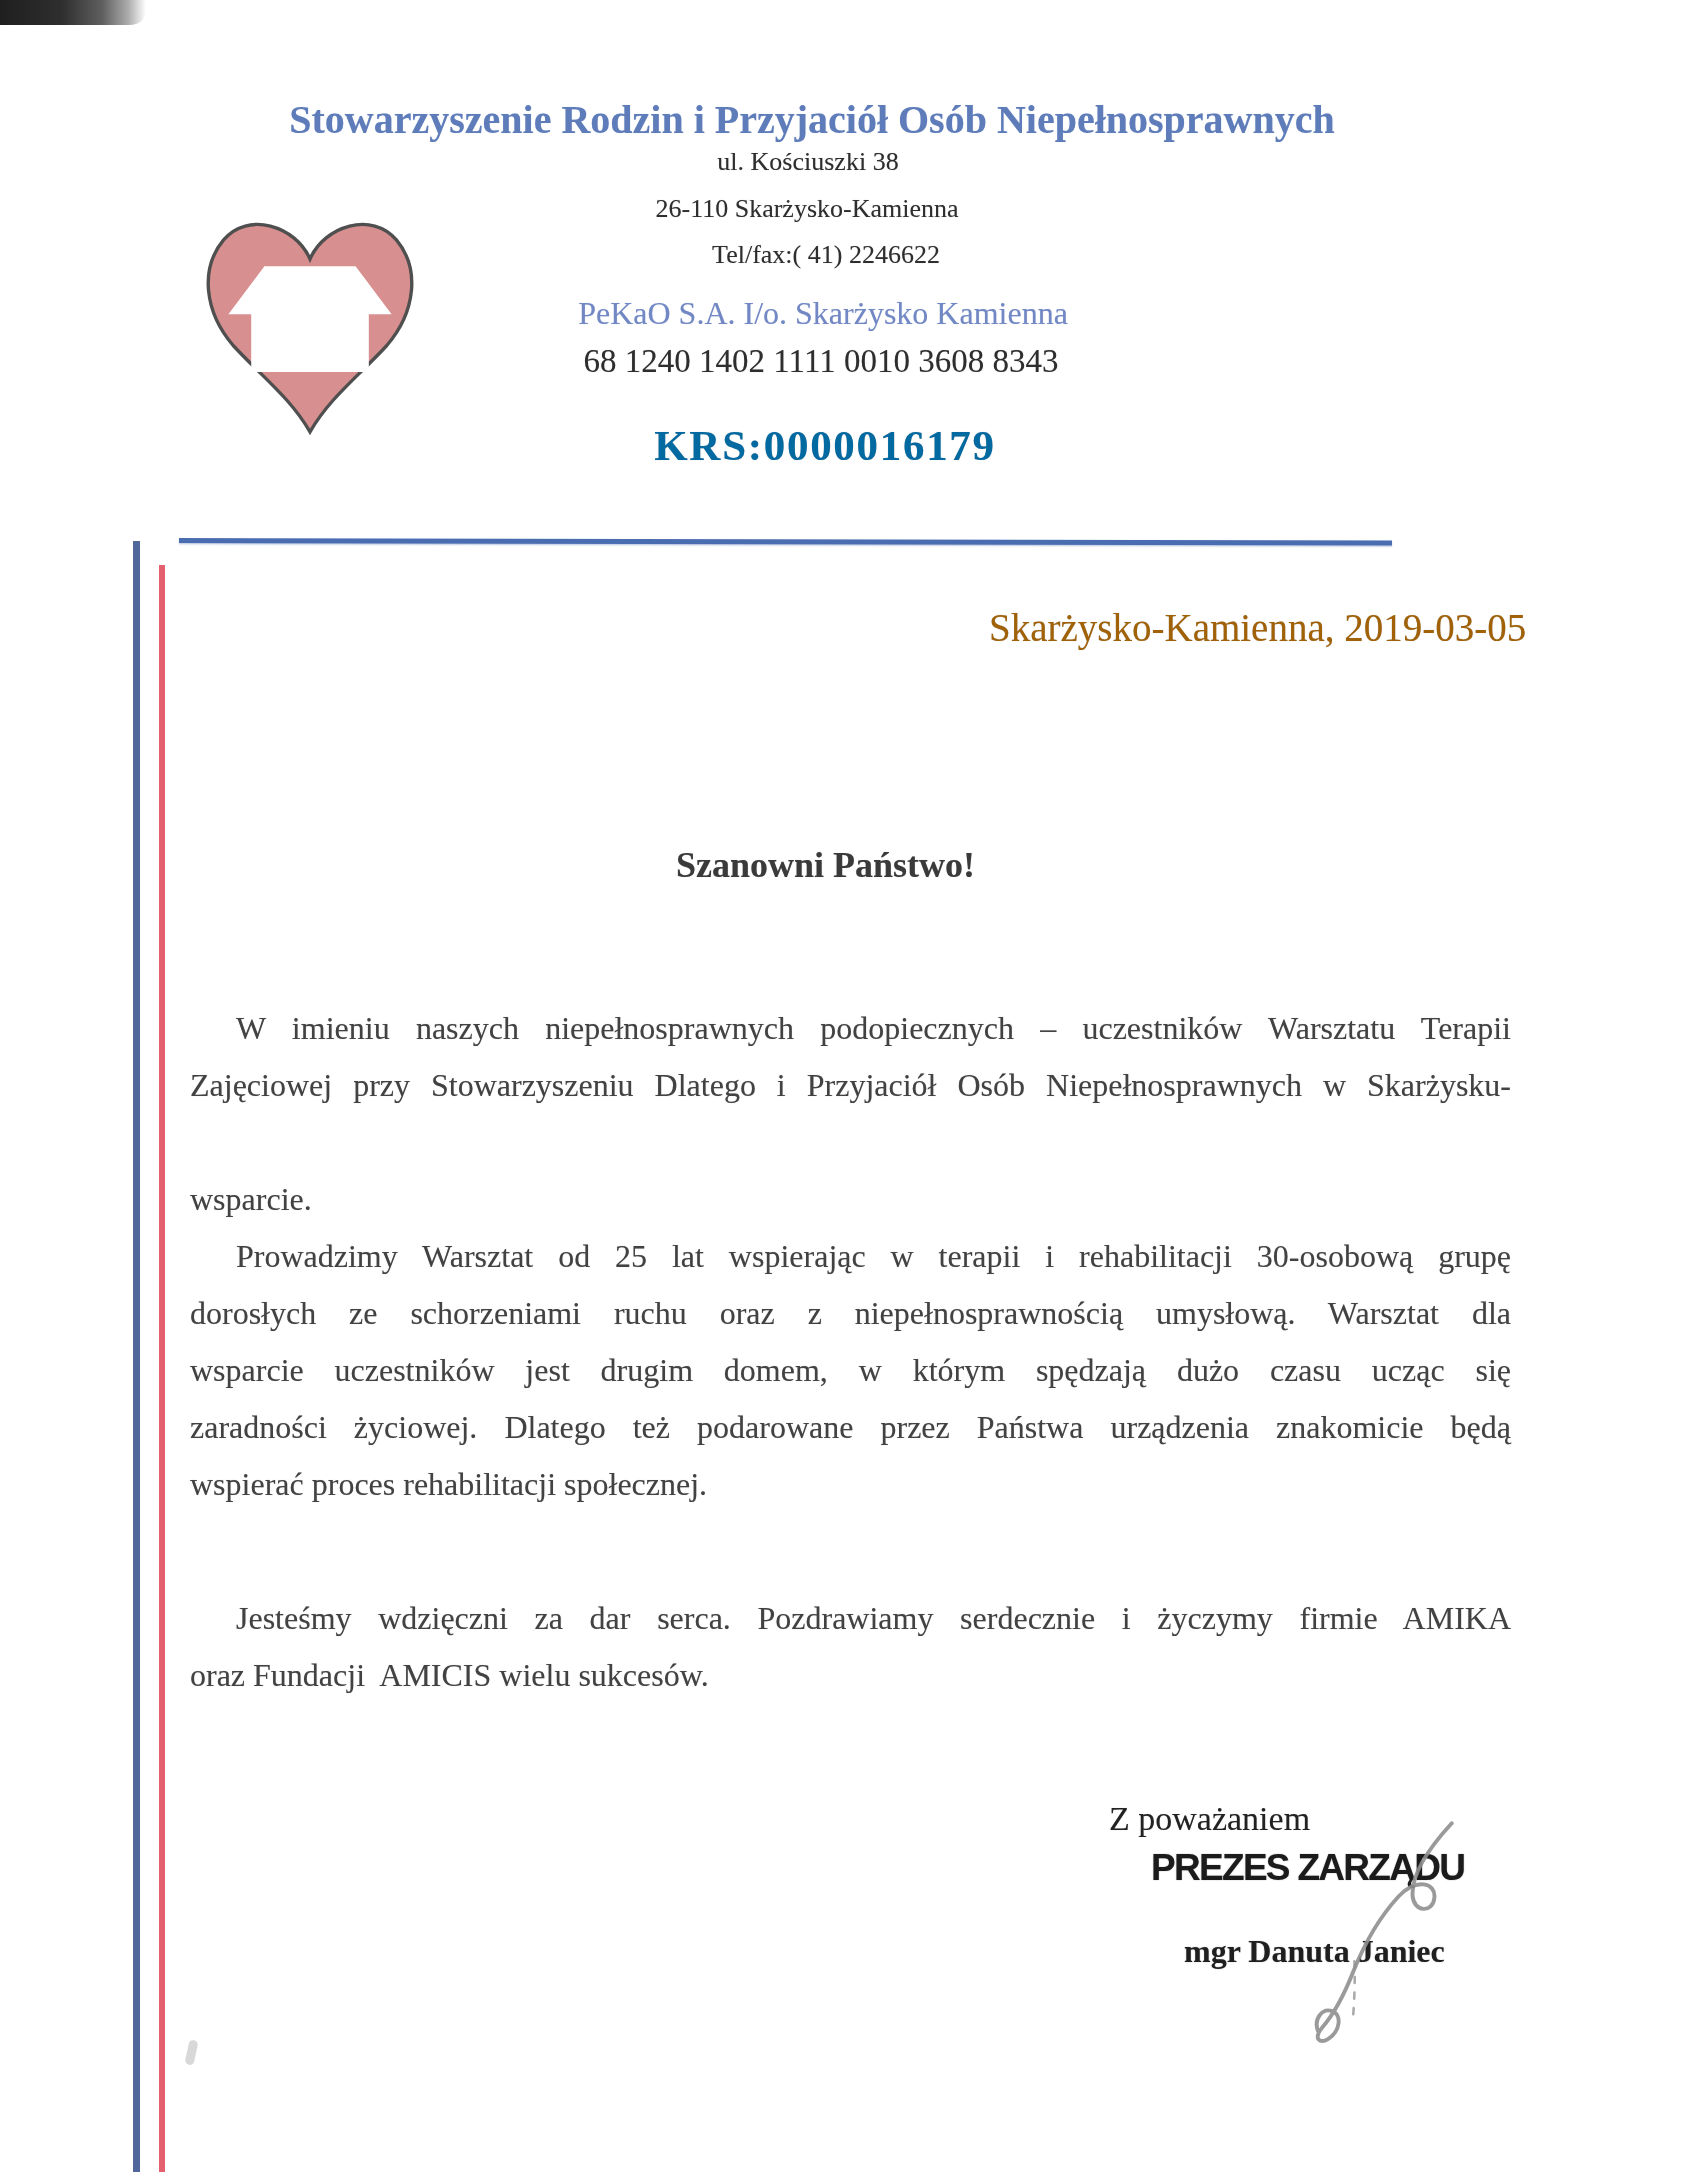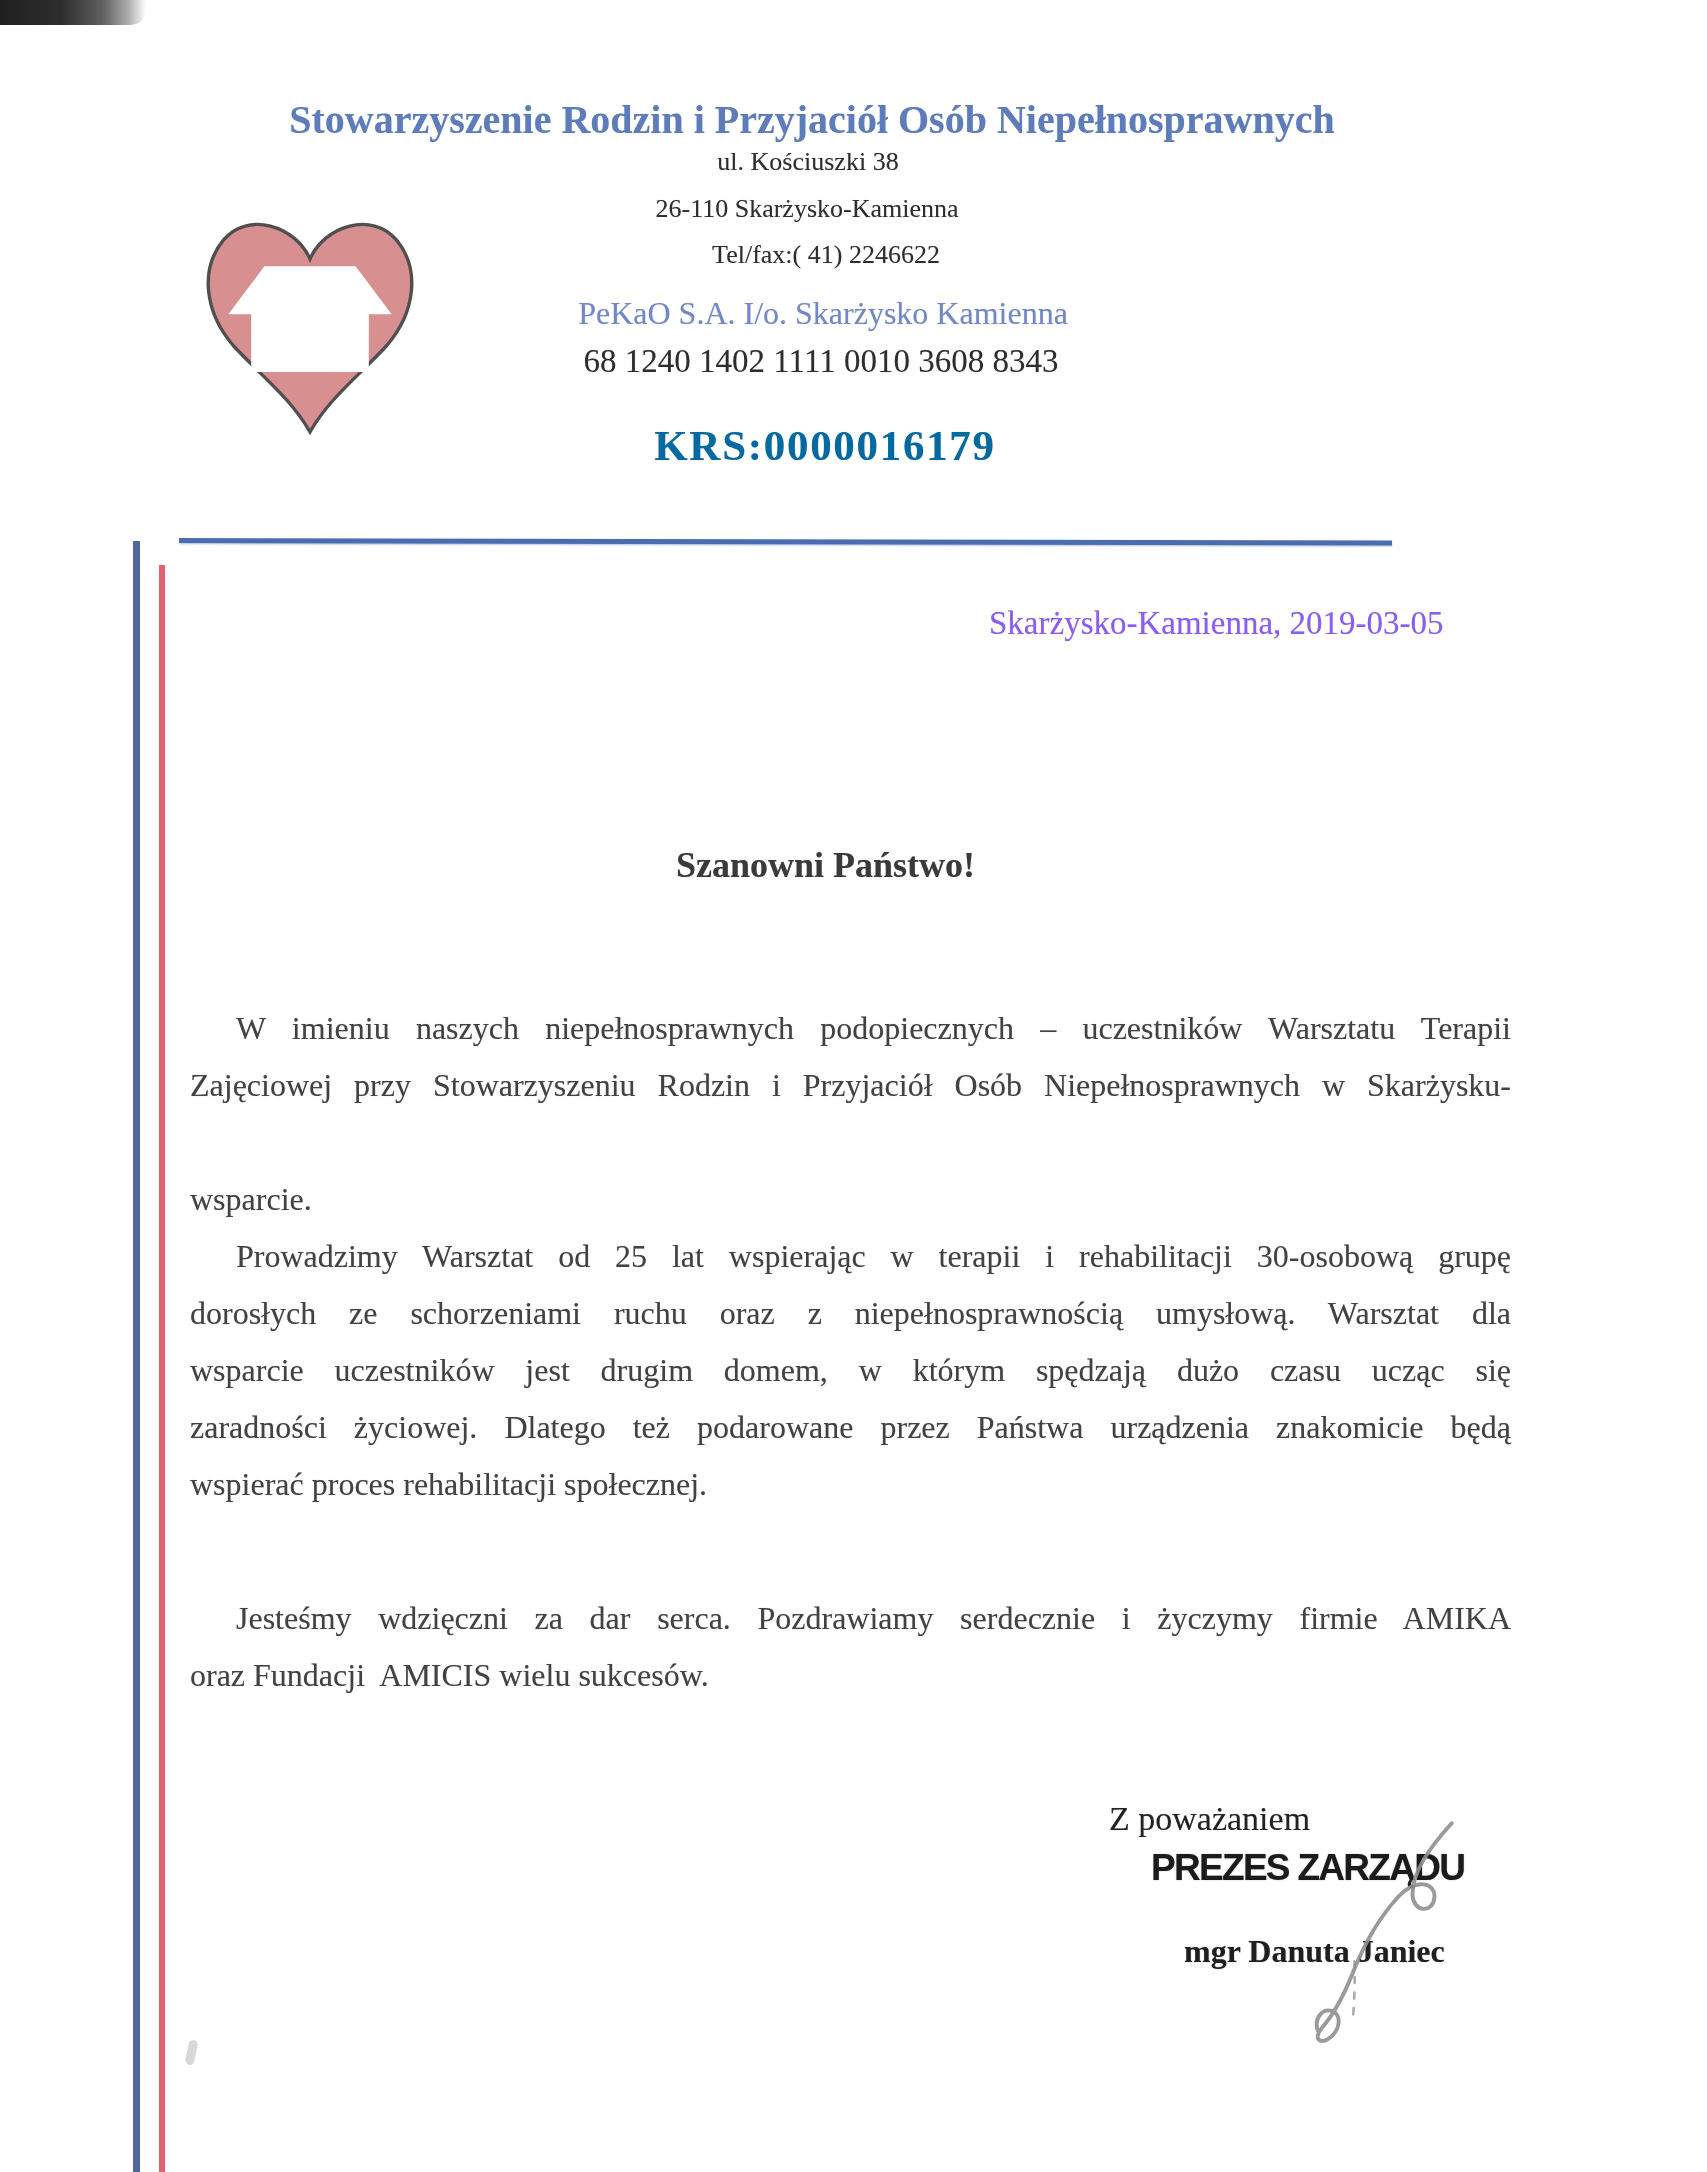--- a/index.html
+++ b/index.html
@@ -21,21 +21,21 @@
   .bank-name{font-size:32px;color:#7288c4;white-space:nowrap;text-shadow:0 0 0.9px rgba(114,136,196,.4);}
   .bank-acct{font-size:33px;color:#2e2e2e;white-space:nowrap;}
   .krs{font-size:43px;font-weight:bold;color:#0369a1;letter-spacing:1.7px;white-space:nowrap;}
 
   
   .hrule{left:179px;top:538px;width:1213px;height:5.2px;background:#4a6cb0;transform:rotate(.12deg);transform-origin:left center;box-shadow:0 1.3px 1.7px rgba(74,108,176,.35);}
   .vblue{left:133px;top:541px;width:7.4px;height:1663px;background:#51679c;}
   .vred{left:159px;top:565px;width:6px;height:1620px;background:#e5606e;}
 
   
-  .dateline{font-size:33px;color:#8b5cf6;white-space:nowrap;}
+  .dateline{font-size:39px;color:#a16207;white-space:nowrap;}
   .salutation{font-size:36px;font-weight:bold;color:#3a3a3a;white-space:nowrap;}
   .bline{
     position:absolute;left:190px;width:1321px;
     font-size:32px;line-height:1.15;color:#424242;
     text-align:justify;text-align-last:justify;
     white-space:normal;
   }
   .bline.first{text-indent:46px;}
   .bline.lastline{text-align-last:left;white-space:pre-wrap;}
 
@@ -80,21 +80,21 @@
   <div class="abs ctr addr scantext" style="left:826px;top:240px;">Tel/fax:( 41) 2246622</div>
   <div class="abs ctr bank-name" style="left:823px;top:295px;">PeKaO S.A. I/o. Skarżysko Kamienna</div>
   <div class="abs ctr bank-acct scantext" style="left:821px;top:343px;">68 1240 1402 1111 0010 3608 8343</div>
   <div class="abs ctr krs scantext" style="left:825px;top:421px;">KRS:0000016179</div>
 
   <div class="abs dateline scantext" style="left:989px;top:605px;">Skarżysko-Kamienna, 2019-03-05</div>
 
   <div class="abs salutation scantext" style="left:676px;top:844px;">Szanowni Państwo!</div>
 
   <div class="bline first scantext" style="top:1010px;">W imieniu naszych niepełnosprawnych podopiecznych – uczestników Warsztatu Terapii</div>
-  <div class="bline scantext" style="top:1067px;">Zajęciowej przy Stowarzyszeniu Rodzin i Przyjaciół Osób Niepełnosprawnych w Skarżysku-</div>
+  <div class="bline scantext" style="top:1067px;">Zajęciowej przy Stowarzyszeniu Dlatego i Przyjaciół Osób Niepełnosprawnych w Skarżysku-</div>
   <div class="bline lastline scantext" style="top:1181px;">wsparcie.</div>
 
   <div class="bline first scantext" style="top:1238px;">Prowadzimy Warsztat od 25 lat wspierając w terapii i rehabilitacji 30-osobową grupę</div>
   <div class="bline scantext" style="top:1295px;">dorosłych ze schorzeniami ruchu oraz z niepełnosprawnością umysłową. Warsztat dla</div>
   <div class="bline scantext" style="top:1352px;">wsparcie uczestników jest drugim domem, w którym spędzają dużo czasu ucząc się</div>
   <div class="bline scantext" style="top:1409px;">zaradności życiowej. Dlatego też podarowane przez Państwa urządzenia znakomicie będą</div>
   <div class="bline lastline scantext" style="top:1466px;">wspierać proces rehabilitacji społecznej.</div>
 
   <div class="bline first scantext" style="top:1600px;">Jesteśmy wdzięczni za dar serca. Pozdrawiamy serdecznie i życzymy firmie AMIKA</div>
   <div class="bline lastline scantext" style="top:1657px;">oraz Fundacji  AMICIS wielu sukcesów.</div>

